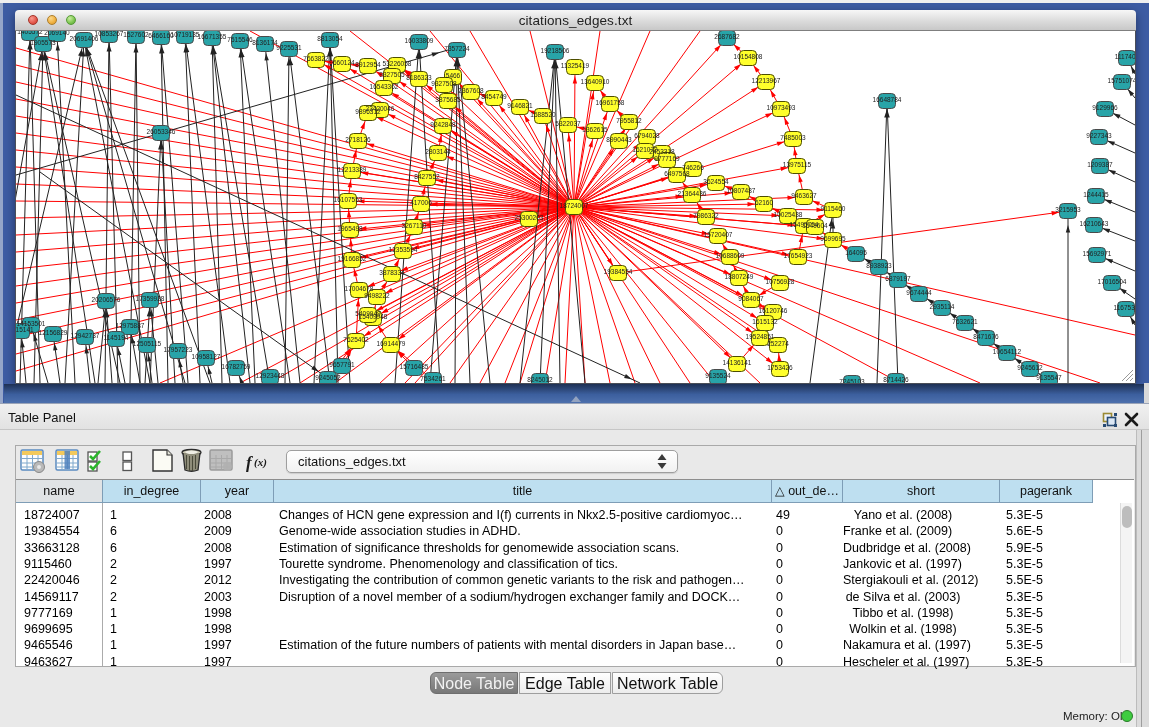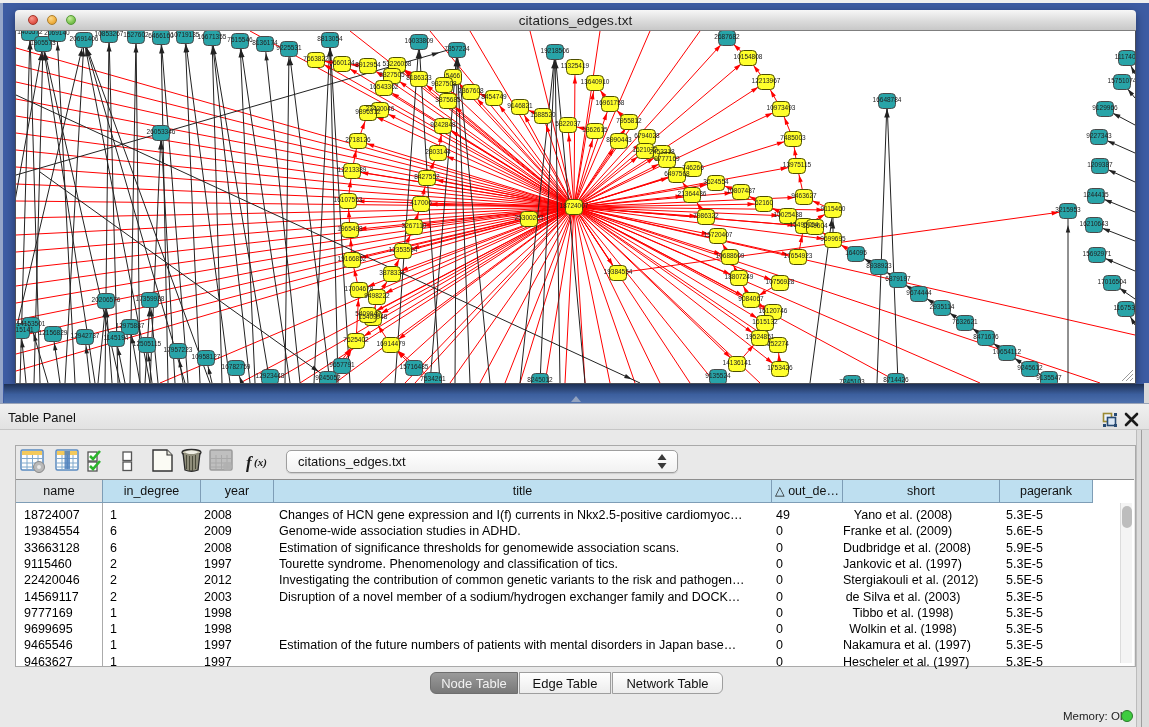--- a/index.html
+++ b/index.html
@@ -9,21 +9,21 @@
 .titlebar .t{width:100%;text-align:center;font-size:13.5px;color:#222;line-height:21px;font-weight:500;letter-spacing:0.1px}
 .light{width:10px;height:10px;border-radius:50%;top:5px}
 .panelbar{left:0;top:403px;width:1149px;height:27px;background:linear-gradient(#f0f0f0,#e2e2e2);border-top:1px solid #9aa4b8;border-bottom:1px solid #c6c6c6}
 .panelbar .t{position:absolute;left:8px;top:6px;font-size:13px;color:#111}
 .whitebox{left:15px;top:445px;width:1121px;height:222px;background:#e9e9e9;border:1px solid #a9a9a9}
 .combo{left:286px;top:450px;width:392px;height:23px;background:linear-gradient(#fff,#f1f1f1);border:1px solid #9e9e9e;border-radius:5px;font-size:13px;color:#111;line-height:21px;padding-left:11px;box-shadow:0 1px 1px rgba(0,0,0,.12)}
 .gridw{left:16px;top:479px;width:1118px;height:187px;background:#fff;border-top:1px solid #8e8e8e}
 .hcell{position:absolute;top:480px;height:23px;background:#bedff0;border-right:1px solid #7e9db6;border-bottom:1px solid #7e9db6;font-size:12.5px;color:#111;text-align:center;line-height:23px}
 .trow{position:absolute;left:0;width:1134px;height:16.3px;font-size:12.5px;color:#000}
 .trow span{position:absolute;white-space:nowrap;line-height:16.3px}
-.tab{position:absolute;top:672px;height:22px;font-size:13px;text-align:center;line-height:22px;background:linear-gradient(#fff,#ececec);border:1px solid #9e9e9e;color:#111}
+.tab{position:absolute;top:672px;height:22px;font-size:16px;text-align:center;line-height:22px;background:linear-gradient(#fff,#ececec);border:1px solid #9e9e9e;color:#111}
 </style></head><body>
 <div class="abs desktop"></div>
 <div class="abs win"></div>
 <svg width="1119" height="352" viewBox="16 31 1119 352" style="position:absolute;left:16px;top:31px;background:#fff">
     <path stroke="#f00" stroke-width="1" fill="none" d="M574 207L316 60M574 207L342 64M574 207L368 66M574 207L397 65M574 207L392 76M574 207L384 88M574 207L419 79M574 207L453 77M574 207L444 85M574 207L471 92M574 207L448 101M574 207L494 98M574 207L520 107M574 207L543 116M574 207L568 125M574 207L595 131M574 207L575 67M574 207L595 83M574 207L610 104M574 207L629 122M574 207L619 141M574 207L647 137M574 207L645 151M574 207L662 153M574 207L667 160M574 207L677 175M574 207L693 169M574 207L716 183M574 207L692 195M574 207L741 192M574 207L764 204M574 207L706 217M574 207L788 216M574 207L380 110M574 207L368 113M574 207L358 141M574 207L438 153M574 207L352 171M574 207L427 178M574 207L443 126M574 207L348 201M574 207L421 204M574 207L350 230M574 207L414 227M574 207L403 251M574 207L352 260M574 207L392 274M574 207L359 290M574 207L377 297M574 207L373 318M574 207L368 315M574 207L356 341M574 207L391 345M574 207L748 58M574 207L766 82M574 207L781 109M574 207L793 139M574 207L797 166M574 207L804 197M574 207L833 210M574 207L804 226M574 207L815 227M574 207L833 240M574 207L798 257M574 207L718 236M574 207L730 257M574 207L739 278M574 207L780 283M574 207L751 300M574 207L773 312M574 207L765 323M574 207L760 338M574 207L778 345M574 207L737 364M574 207L780 369M574 207L529 219M574 207L618 273M574 207L727 38M618 273L1068 211M574 207L618 273M574 207L16 48M574 207L16 65M574 207L16 82M574 207L16 99M574 207L16 116M574 207L16 133M574 207L16 150M574 207L16 167M574 207L16 184M574 207L16 201M574 207L16 218M574 207L16 235M574 207L16 252M574 207L16 269M574 207L16 286M574 207L16 303M574 207L16 320M574 207L16 337M574 207L16 354M574 207L16 371M574 207L160 383M574 207L240 383M574 207L270 383M574 207L300 383M574 207L335 383M574 207L415 383M574 207L505 383M574 207L565 383M574 207L715 383M574 207L380 383M574 207L405 383M574 207L450 383M574 207L480 383M574 207L520 383M574 207L545 383M574 207L585 383M574 207L610 383M574 207L635 383M574 207L660 383M574 207L690 383M574 207L760 383M574 207L900 383M574 207L980 383M574 207L1100 383M574 207L1135 335M574 207L250 31M574 207L350 31M574 207L430 31M574 207L470 31M574 207L530 31M574 207L600 31M574 207L650 31M574 207L700 31M797 166L793 139M793 139L781 109M781 109L766 82M766 82L748 58M748 58L727 38M780 369L778 345M778 345L760 338M760 338L765 323M765 323L773 312M773 312L751 300M751 300L739 278M739 278L730 257M730 257L718 236M737 364L760 338M780 283L751 300M391 345L373 318M373 318L377 297M377 297L392 274M392 274L403 251M403 251L414 227M414 227L421 204M421 204L427 178M427 178L438 153M438 153L443 126M356 341L359 290M359 290L352 260M352 260L350 230M350 230L348 201M348 201L352 171M352 171L358 141M358 141L368 113M368 113L380 110M342 64L316 60M368 66L342 64M419 79L397 65M384 88L392 76M448 101L444 85M494 98L471 92M543 116L520 107M595 131L568 125M610 104L595 83M629 122L610 104M619 141L629 122M667 160L662 153M677 175L667 160M692 195L677 175M706 217L692 195M741 192L716 183M764 204L741 192M788 216L764 204M804 197L797 166M833 210L804 197M804 226L833 210M833 240L815 227M798 257L804 226M856 254L833 240M328 379L356 341M433 380L391 345M414 368L391 345M342 366L356 341"></path>
     <path stroke="#222" stroke-width="1" fill="none" d="M20 383L30 33M95 383L43 44M120 383L43 44M34 383L43 44M150 383L84 40M185 383L84 40M210 383L84 40M16 330L84 40M75 383L57 34M118 383L109 35M130 383L136 36M168 383L161 37M230 383L185 36M250 383L212 38M270 383L212 38M255 383L240 41M290 383L240 41M300 383L265 44M330 383L289 49M314 383L330 40M350 383L330 40M395 383L419 42M440 383L419 42M430 383L457 50M470 383L457 50M490 383L457 50M520 383L555 52M560 383L555 52M585 383L555 52M150 383L161 133M175 383L161 133M877 383L887 101M898 383L887 101M810 383L833 210M1068 383L1068 216M40 383L30 33M105 383L109 35M140 383L136 36M200 383L185 36M222 383L212 38M285 383L289 49M455 383L457 50M540 383L555 52M65 383L84 40M8 240L43 44M188 383L161 37M338 383L330 40M16 175L448 50M40 172L326 377M16 95L640 383M98 383L106 301M112 383L106 301M145 383L150 300M158 383L150 300M48 383L31 325M60 383L53 334M90 383L85 337M125 383L116 339M140 383L130 327M152 383L147 345M183 383L178 351M212 383L206 358M242 383L236 368M277 383L270 377M26 383L21 331M1049 379L1030 369M1030 369L1007 353M1007 353L986 338M986 338L965 323M965 323L942 308M942 308L919 294M919 294L898 280M898 280L879 267M879 267L856 254M1135 74L1127 58M1135 98L1122 82M1135 125L1105 109M1135 153L1099 137M1135 182L1100 166M1135 212L1096 196M1135 241L1094 225M1135 271L1097 255M1135 299L1112 283M1135 325L1126 309M833 240L833 212"></path>
     <path fill="#f00" d="M323.8 64.5L331.4 66.3L329.2 70.1ZM349.7 68.7L357.2 70.8L354.9 74.5ZM375.4 71.1L382.9 73.5L380.4 77.1ZM404.0 70.6L411.2 73.6L408.5 77.0ZM399.3 81.3L406.7 83.9L404.1 87.4ZM391.6 92.8L399.2 94.9L396.8 98.6ZM425.9 84.7L433.1 87.8L430.3 91.2ZM459.1 83.6L465.9 87.6L462.6 90.6ZM450.6 91.2L457.5 94.7L454.5 97.9ZM477.0 98.7L483.6 102.8L480.4 105.8ZM454.9 106.8L462.0 109.9L459.2 113.3ZM499.3 105.3L505.5 110.0L502.0 112.6ZM524.3 114.9L529.8 120.5L525.9 122.6ZM545.9 124.5L550.4 130.9L546.2 132.3ZM568.7 134.0L571.4 141.3L567.0 141.6ZM592.6 139.7L592.7 147.5L588.5 146.3ZM574.9 76.0L577.1 83.5L572.7 83.5ZM593.5 91.9L594.4 99.6L590.1 98.9ZM607.0 112.5L606.6 120.3L602.5 118.9ZM624.1 129.6L621.9 137.0L618.2 134.7ZM613.9 148.4L611.5 155.9L607.9 153.4ZM640.5 143.2L636.6 150.0L633.6 146.8ZM637.9 156.6L633.4 162.9L630.7 159.5ZM654.3 157.7L649.1 163.5L646.8 159.8ZM659.0 164.1L653.3 169.4L651.3 165.5ZM668.4 177.7L661.9 182.0L660.6 177.8ZM684.4 171.7L678.0 176.1L676.6 171.9ZM707.1 184.5L700.1 187.9L699.4 183.6ZM683.0 195.9L675.8 198.9L675.4 194.5ZM732.0 192.8L724.8 195.7L724.4 191.3ZM755.0 204.1L747.5 206.5L747.5 202.1ZM697.0 216.3L689.4 217.9L689.7 213.6ZM779.0 215.6L771.4 217.5L771.6 213.1ZM388.0 114.0L395.7 115.4L393.8 119.3ZM376.2 116.7L383.9 117.8L382.1 121.9ZM366.6 143.6L374.4 143.7L373.1 147.9ZM446.4 156.3L454.1 157.0L452.5 161.1ZM360.9 172.4L368.6 171.5L367.9 175.8ZM435.8 179.7L443.6 179.0L442.8 183.4ZM450.7 130.7L458.2 132.8L455.9 136.5ZM357.0 201.2L364.6 199.2L364.4 203.6ZM430.0 204.2L437.5 202.1L437.5 206.5ZM359.0 229.1L366.2 226.1L366.6 230.5ZM422.9 225.9L430.1 222.8L430.6 227.1ZM411.7 248.8L418.4 244.8L419.5 249.0ZM360.8 257.9L367.5 254.0L368.6 258.3ZM400.4 270.9L406.7 266.2L408.2 270.4ZM367.4 286.8L373.6 282.0L375.2 286.1ZM385.2 293.3L391.1 288.1L392.9 292.1ZM380.9 313.6L386.4 308.1L388.5 311.9ZM376.0 310.8L381.6 305.4L383.6 309.3ZM363.7 336.3L368.9 330.5L371.2 334.2ZM398.2 339.6L402.8 333.3L405.5 336.8ZM741.2 63.9L736.9 70.4L734.0 67.1ZM758.5 86.9L753.4 92.8L751.0 89.2ZM772.9 112.9L767.0 118.0L765.1 114.1ZM784.4 141.7L777.9 146.0L776.6 141.8ZM788.1 167.6L781.2 171.1L780.4 166.8ZM795.0 197.4L787.6 199.9L787.4 195.5ZM824.0 209.9L816.5 212.0L816.5 207.6ZM795.0 225.3L787.4 226.8L787.7 222.4ZM806.0 226.3L798.4 227.8L798.7 223.4ZM824.1 238.9L816.4 240.1L816.9 235.7ZM789.2 255.0L781.4 255.6L782.4 251.3ZM709.2 234.2L701.4 234.9L702.3 230.6ZM721.4 254.3L713.6 254.1L715.0 249.9ZM730.7 274.4L723.0 273.5L724.7 269.5ZM771.6 279.9L763.8 279.4L765.3 275.2ZM743.0 295.8L735.4 294.3L737.4 290.4ZM765.0 307.8L757.4 306.2L759.4 302.4ZM757.3 318.3L749.8 316.3L752.0 312.6ZM752.6 332.8L745.2 330.3L747.8 326.7ZM770.5 340.0L763.1 337.6L765.6 333.9ZM730.5 357.8L723.6 354.1L726.6 351.0ZM772.9 363.4L765.7 360.5L768.4 357.1ZM537.7 216.7L544.4 212.6L545.5 216.9ZM613.0 265.5L607.0 260.5L610.7 258.1ZM721.0 44.7L717.6 51.7L714.3 48.8ZM1059.1 212.2L1052.0 215.4L1051.4 211.1ZM613.0 265.5L607.0 260.5L610.7 258.1ZM794.3 147.9L797.6 155.0L793.2 155.6ZM784.3 117.4L789.2 123.5L785.1 125.1ZM770.4 89.9L775.9 95.4L772.1 97.5ZM753.4 65.2L759.7 69.9L756.1 72.5ZM733.5 44.2L740.5 47.8L737.4 51.0ZM778.7 354.0L781.6 361.3L777.2 361.6ZM768.4 341.3L776.2 341.9L774.6 346.0ZM762.2 331.5L761.9 339.3L757.7 338.0ZM767.7 319.3L765.1 326.6L761.5 324.1ZM758.9 304.3L766.5 306.0L764.4 309.8ZM743.3 285.9L748.8 291.4L745.0 293.5ZM733.5 265.3L738.5 271.3L734.5 273.0ZM722.5 243.8L728.1 249.2L724.3 251.4ZM754.0 344.7L750.7 351.8L747.4 348.9ZM758.8 295.4L764.1 289.8L766.3 293.6ZM378.0 325.5L384.0 330.5L380.3 332.9ZM375.3 305.8L376.1 313.6L371.8 312.8ZM387.1 281.5L384.8 289.0L381.1 286.6ZM399.1 259.1L397.9 266.8L393.9 264.9ZM410.3 235.2L409.1 242.9L405.1 241.1ZM418.4 212.6L418.3 220.4L414.1 219.1ZM425.0 186.8L425.4 194.6L421.1 193.6ZM434.4 161.2L433.4 169.0L429.3 167.2ZM441.4 134.8L442.2 142.6L437.8 141.8ZM358.5 299.0L360.2 306.6L355.8 306.3ZM354.0 268.8L357.9 275.6L353.6 276.6ZM350.6 239.0L353.3 246.3L348.9 246.6ZM348.6 210.0L351.3 217.3L346.9 217.6ZM350.8 179.9L352.0 187.6L347.6 187.1ZM356.2 149.8L356.9 157.6L352.6 156.7ZM365.0 121.5L364.5 129.3L360.4 127.8ZM371.3 112.2L364.5 116.1L363.5 111.9ZM324.9 61.4L332.6 60.3L332.0 64.7ZM351.0 64.7L358.6 63.1L358.3 67.5ZM404.6 69.8L412.1 72.0L409.7 75.7ZM387.0 83.5L384.7 90.9L381.0 88.5ZM446.2 93.7L450.1 100.5L445.9 101.5ZM479.7 94.3L487.5 94.0L486.4 98.3ZM528.4 110.3L536.2 111.0L534.6 115.1ZM576.8 127.0L584.6 126.4L583.6 130.7ZM600.2 90.3L606.4 95.1L602.8 97.7ZM616.5 110.2L623.5 113.8L620.5 116.9ZM624.8 130.0L623.3 137.6L619.4 135.6ZM667.2 160.3L673.4 165.1L669.8 167.7ZM672.0 167.5L678.0 172.5L674.3 174.9ZM682.4 182.2L688.7 186.9L685.1 189.5ZM696.8 202.6L702.7 207.7L699.0 210.1ZM724.5 186.0L732.3 186.5L730.8 190.7ZM749.0 196.2L756.6 197.7L754.6 201.6ZM772.0 208.0L779.7 209.4L777.8 213.3ZM799.0 174.8L802.8 181.6L798.5 182.6ZM812.2 200.7L820.0 201.7L818.2 205.8ZM825.1 214.3L819.6 219.9L817.5 216.0ZM822.3 232.3L829.7 234.9L827.1 238.4ZM802.3 234.8L803.0 242.6L798.7 241.8ZM840.7 244.7L848.2 246.7L846.0 250.5ZM350.7 348.2L348.0 355.6L344.4 353.0ZM397.9 350.8L405.1 353.9L402.3 357.3ZM397.4 351.4L404.2 355.1L401.1 358.2ZM351.6 348.9L349.9 356.5L346.0 354.3Z"></path>
     <path fill="#222" d="M29.7 42.0L31.7 49.6L27.3 49.4ZM44.4 52.9L47.7 60.0L43.3 60.6ZM45.0 52.8L48.8 59.6L44.5 60.6ZM42.8 53.0L44.8 60.6L40.4 60.4ZM85.7 48.8L89.3 55.8L85.0 56.6ZM86.5 48.6L90.8 55.2L86.6 56.4ZM87.1 48.4L91.8 54.7L87.6 56.2ZM81.9 48.8L82.4 56.6L78.1 55.6ZM57.5 43.0L60.0 50.4L55.7 50.6ZM109.2 44.0L111.6 51.4L107.2 51.6ZM135.8 45.0L137.9 52.5L133.5 52.5ZM161.2 46.0L163.5 53.5L159.1 53.5ZM186.2 44.9L189.3 52.1L184.9 52.6ZM213.0 46.9L216.0 54.2L211.6 54.6ZM213.5 46.9L216.9 53.9L212.6 54.6ZM240.4 50.0L242.9 57.4L238.5 57.6ZM241.3 49.9L244.6 57.0L240.2 57.6ZM265.9 53.0L268.9 60.2L264.5 60.6ZM290.1 57.9L293.2 65.1L288.8 65.6ZM329.6 49.0L331.4 56.6L327.0 56.4ZM330.5 49.0L333.2 56.3L328.8 56.6ZM418.4 51.0L420.0 58.6L415.6 58.3ZM419.6 51.0L422.2 58.3L417.8 58.6ZM456.3 59.0L457.9 66.6L453.5 66.3ZM457.4 59.0L459.8 66.4L455.4 66.6ZM457.9 59.0L460.8 66.2L456.4 66.6ZM554.1 61.0L555.5 68.6L551.1 68.2ZM555.1 61.0L557.4 68.5L553.0 68.5ZM555.8 61.0L558.7 68.2L554.3 68.6ZM160.6 142.0L162.5 149.6L158.1 149.4ZM161.5 142.0L164.1 149.4L159.7 149.6ZM886.7 110.0L888.6 117.6L884.2 117.4ZM887.4 110.0L889.8 117.4L885.4 117.6ZM831.8 218.9L833.0 226.6L828.6 226.1ZM1068.0 225.0L1070.2 232.5L1065.8 232.5ZM30.3 42.0L32.7 49.4L28.3 49.6ZM108.9 44.0L111.0 51.5L106.6 51.5ZM136.1 45.0L138.4 52.5L134.0 52.5ZM185.4 45.0L187.9 52.4L183.5 52.6ZM212.3 47.0L214.7 54.4L210.3 54.6ZM288.9 58.0L291.0 65.5L286.6 65.5ZM456.9 59.0L459.1 66.5L454.7 66.5ZM554.6 61.0L556.5 68.6L552.1 68.4ZM83.5 49.0L85.3 56.6L80.9 56.4ZM41.4 52.9L42.3 60.6L37.9 59.9ZM161.7 46.0L164.5 53.3L160.1 53.6ZM330.2 49.0L332.6 56.4L328.2 56.5ZM439.4 52.5L432.8 56.7L431.5 52.5ZM318.7 371.8L311.3 369.2L313.9 365.6ZM631.8 379.2L624.1 378.1L625.9 374.1ZM105.1 310.0L106.6 317.6L102.2 317.2ZM106.7 310.0L109.4 317.3L105.0 317.6ZM149.5 309.0L151.2 316.6L146.8 316.3ZM150.9 309.0L153.8 316.2L149.4 316.6ZM33.5 333.6L37.8 340.2L33.5 341.5ZM54.3 342.9L57.5 350.0L53.2 350.6ZM86.0 345.9L89.0 353.2L84.6 353.6ZM117.8 347.8L121.5 354.7L117.2 355.6ZM131.6 335.9L135.1 342.9L130.7 343.6ZM148.2 353.9L151.3 361.1L147.0 361.6ZM179.4 359.9L182.7 367.0L178.4 367.6ZM208.1 366.8L212.0 373.5L207.7 374.6ZM239.3 376.4L244.2 382.5L240.1 384.1ZM276.8 382.9L284.0 386.1L281.1 389.4ZM21.9 340.0L24.8 347.2L20.4 347.6ZM1038.0 373.2L1045.6 374.7L1043.6 378.6ZM1014.4 358.1L1021.8 360.6L1019.3 364.2ZM993.3 343.2L1000.7 345.8L998.1 349.4ZM972.3 328.2L979.7 330.8L977.1 334.4ZM949.5 312.9L957.0 315.2L954.6 318.9ZM926.7 298.7L934.2 300.7L932.0 304.5ZM905.5 285.0L912.9 287.3L910.5 291.0ZM886.4 272.1L893.9 274.5L891.4 278.1ZM863.8 258.4L871.4 260.2L869.3 264.0ZM1131.0 66.0L1136.3 71.8L1132.4 73.7ZM1127.7 89.0L1134.1 93.4L1130.7 96.2ZM1112.9 113.2L1120.6 114.8L1118.5 118.7ZM1107.2 140.7L1115.0 141.7L1113.2 145.7ZM1108.2 169.7L1115.9 170.9L1114.1 174.9ZM1104.3 199.4L1112.1 200.2L1110.4 204.3ZM1102.4 228.3L1110.2 228.9L1108.6 233.0ZM1105.3 258.5L1113.1 259.4L1111.4 263.4ZM1119.4 288.1L1126.8 290.6L1124.3 294.2ZM1130.4 316.8L1136.0 322.3L1132.2 324.5ZM833.0 221.0L835.2 228.5L830.8 228.5Z"></path>
     <g stroke="#4d4d00" stroke-width="1">
       <rect x="307.5" y="52.5" width="17" height="15" rx="4" fill="#ffff2b"></rect>

